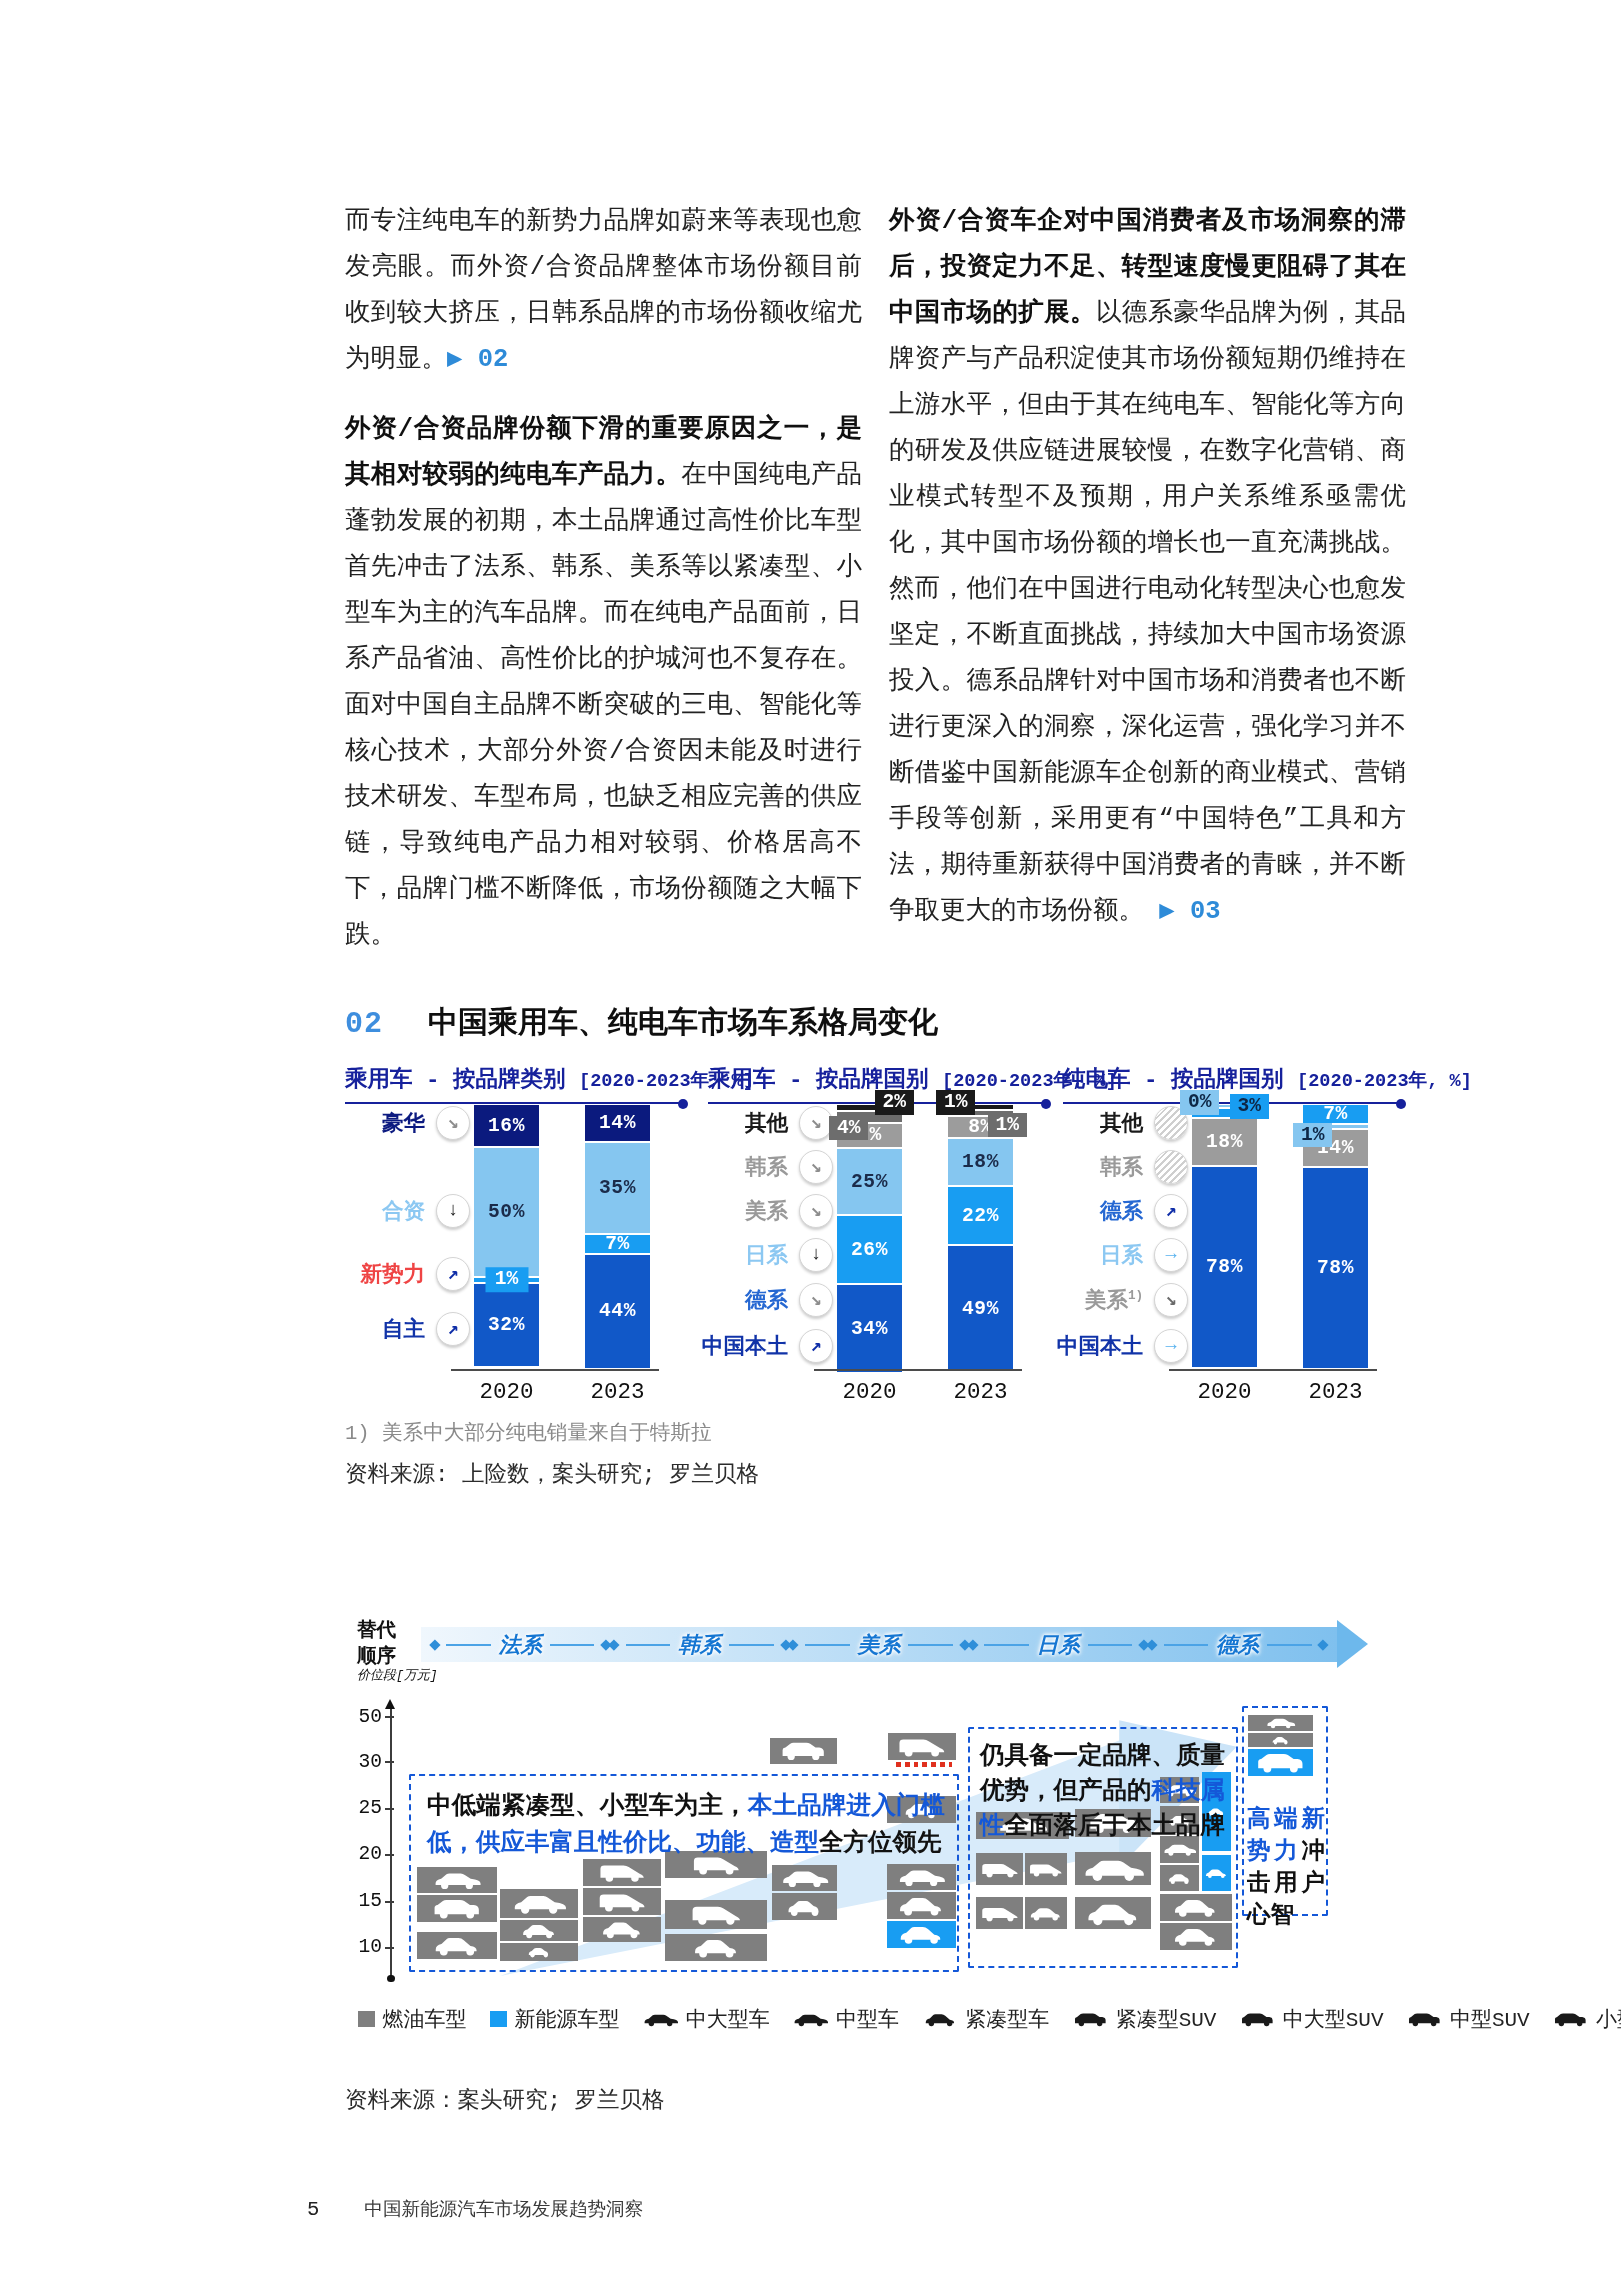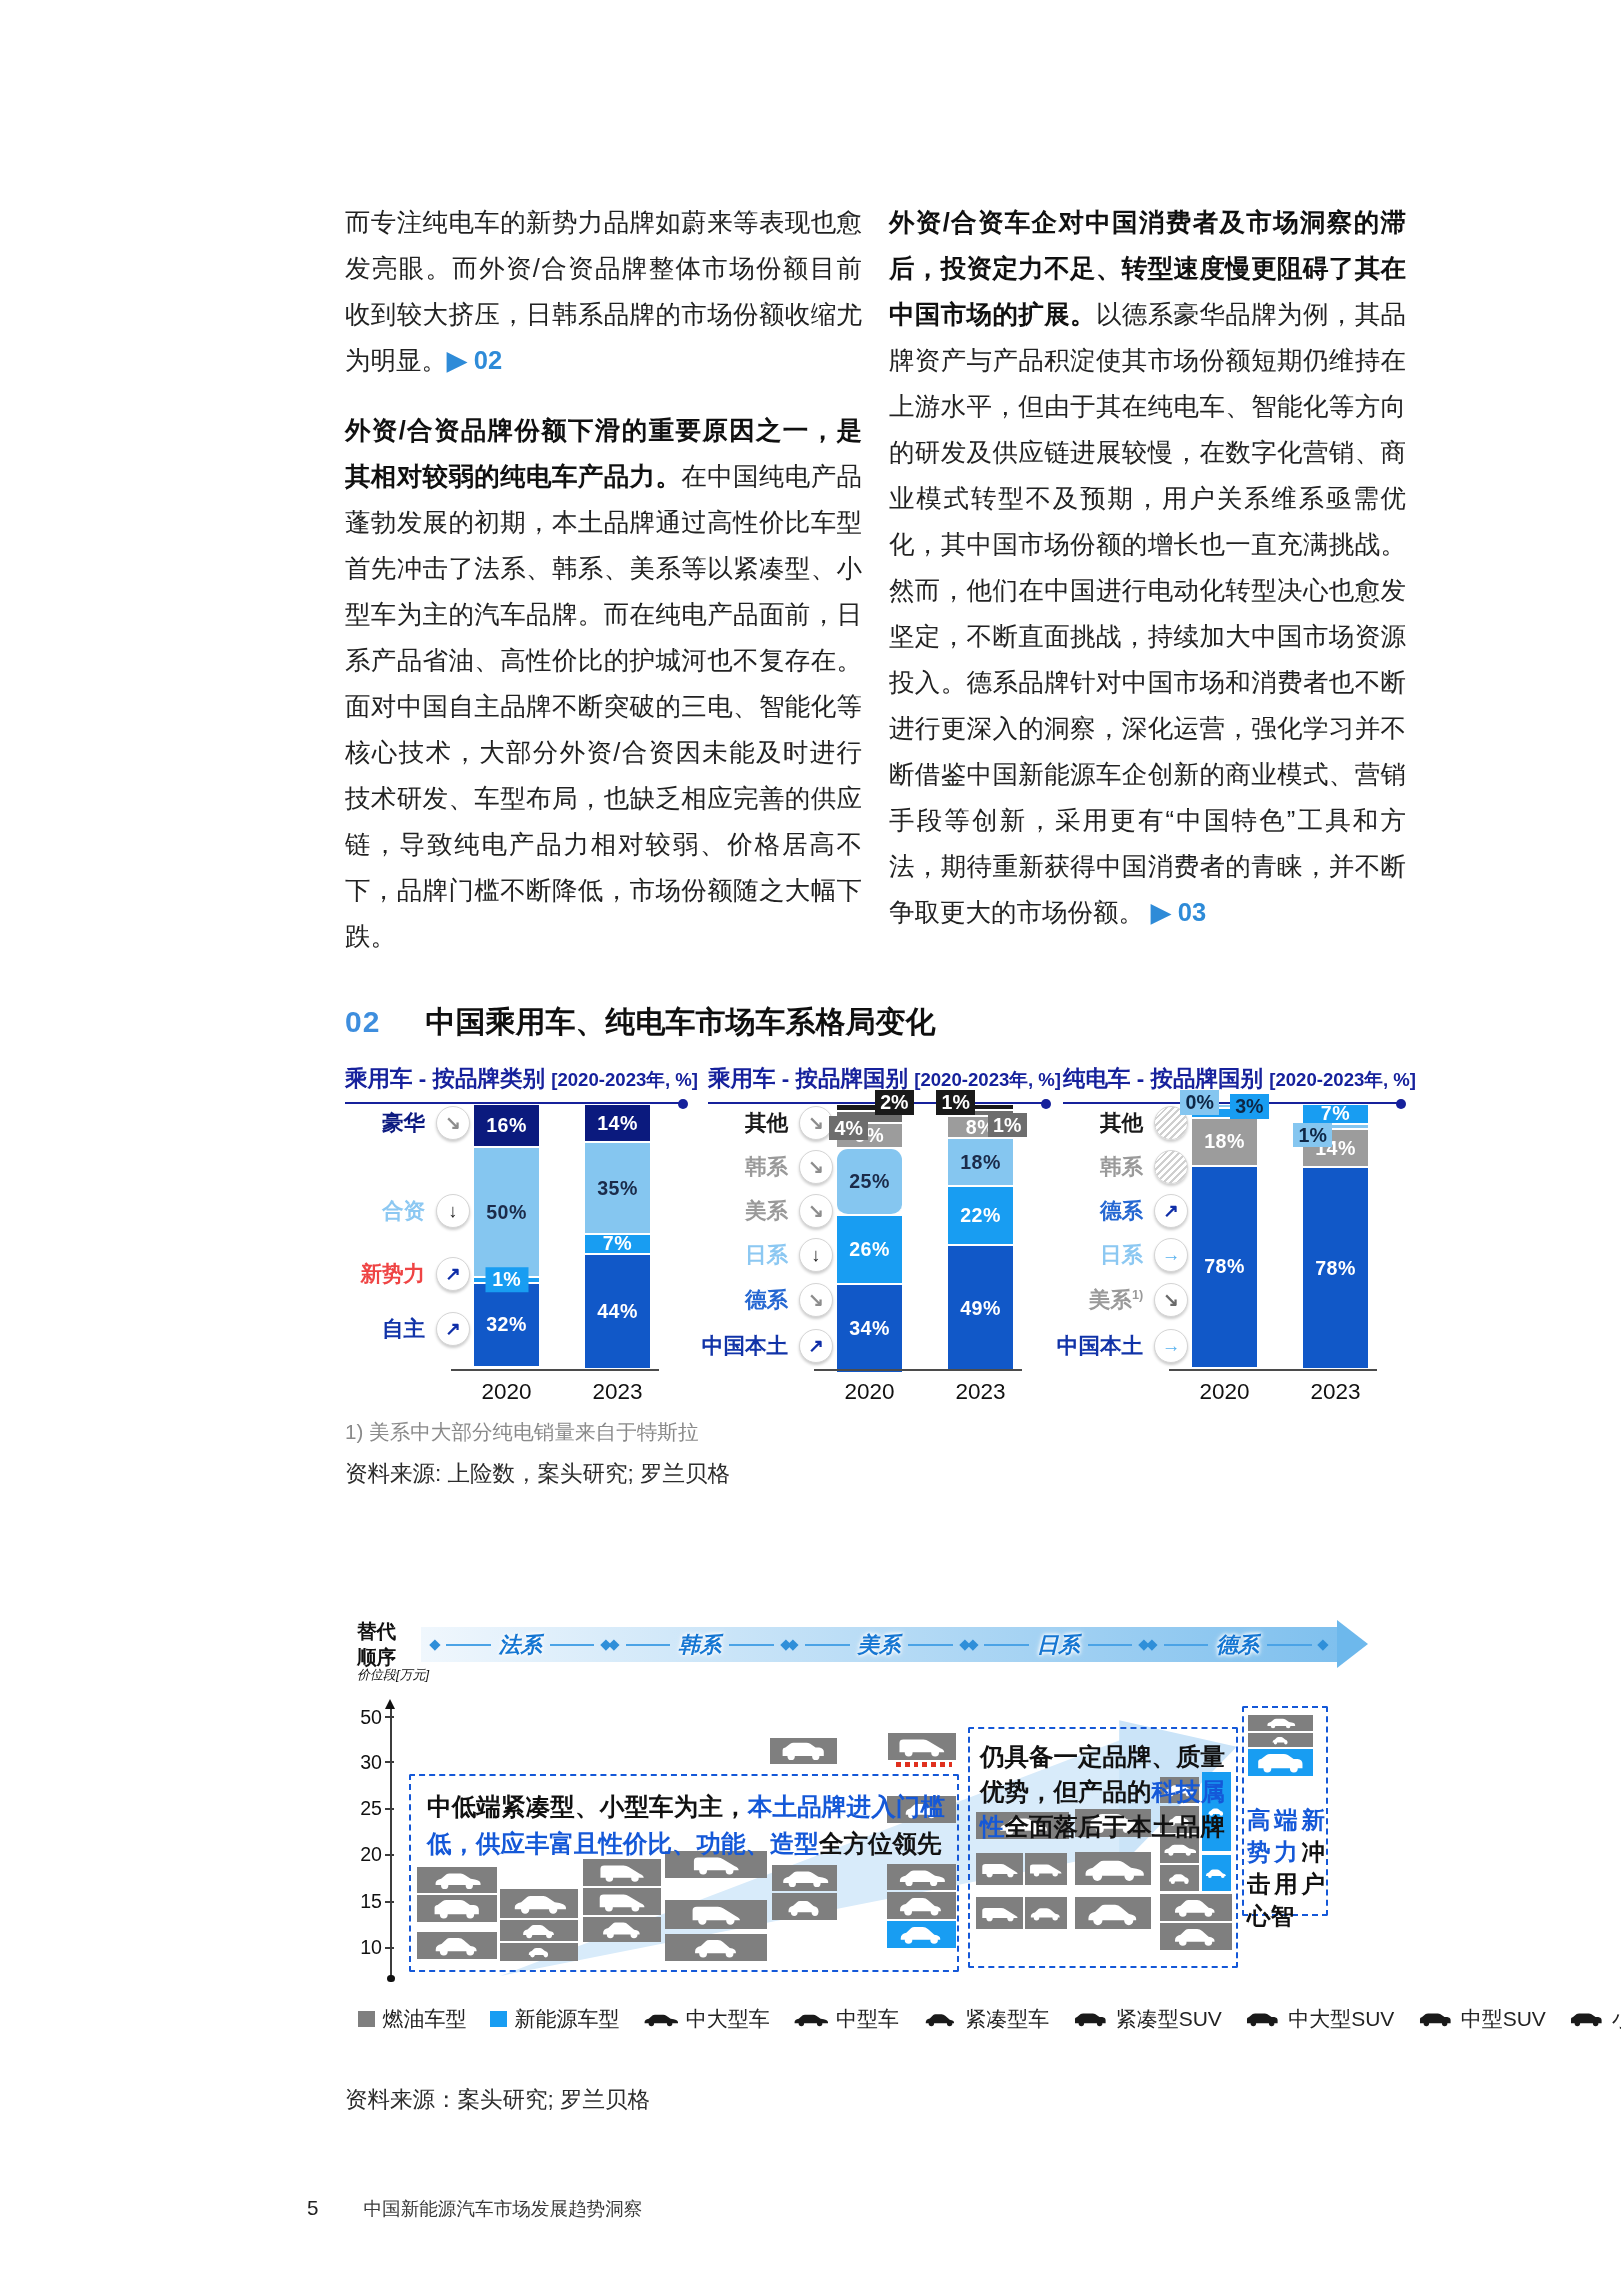--- a/index.html
+++ b/index.html
@@ -1,17 +1,17 @@
 <!DOCTYPE html>
 <html><head>
 <meta charset="utf-8">
 <style>
   html,body{margin:0;padding:0;background:#ffffff;}
   #page{position:relative;width:1621px;height:2293px;background:#fff;overflow:hidden;
-        font-family:Liberation Sans, sans-serif;color:#1f1f1f;}
+        font-family:Liberation Mono, monospace;color:#1f1f1f;}
 
   
   .col{position:absolute;width:517px;font-size:25.5px;line-height:46px;text-align:justify;color:#222;}
   .col p{margin:0;}
   .col p + p{margin-top:23.5px;}
   .b{font-weight:700;color:#101010;}
   .ref{color:#2e8bd8;font-weight:700;white-space:nowrap;}
 
   
   .fig-head{position:absolute;display:flex;align-items:baseline;gap:45px;}
@@ -198,21 +198,21 @@
         <div class="bar b1">
           <div class="seg c-black" style="height: 4.9px;">
             <div class="co c-black co-tr">2%</div>
           </div>
           <div class="seg c-dgray" style="height: 9.8px;">
             <div class="co c-dgray co-l">4%</div>
           </div>
           <div class="seg c-gray" style="height: 23.5px;">
             <span class="slbl">9%</span>
           </div>
-          <div class="seg c-sky" style="height: 65px; border-radius: 11px;">
+          <div class="seg c-sky" style="height: 65px;">
             <span class="slbl">25%</span>
           </div>
           <div class="seg c-vivid" style="height: 67px;">
             <span class="slbl">26%</span>
           </div>
           <div class="seg c-royal" style="height: 87px;">
             <span class="slbl">34%</span>
           </div>
         </div>
         <div class="yr b1">2020</div>

